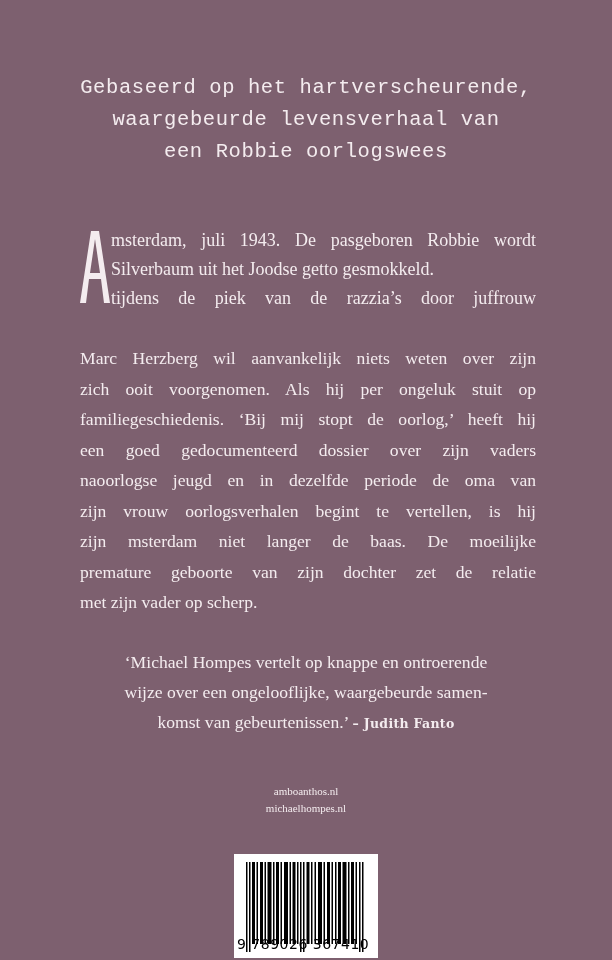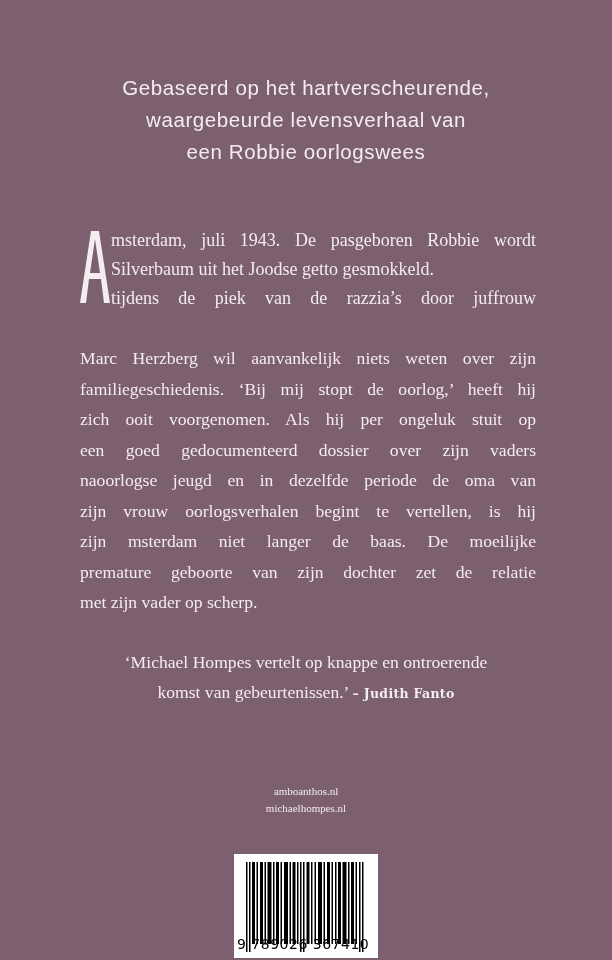--- a/index.html
+++ b/index.html
@@ -7,21 +7,21 @@
     width: 612px; height: 960px;
     background: #7d606f;
     color: #f4ecef;
     font-family: "DejaVu Serif", "Liberation Serif", serif;
     position: relative;
     overflow: hidden;
   }
   .tagline {
     position: absolute; left: 60px; top: 72px; width: 492px;
     text-align: center;
-    font-family: Liberation Sans, sans-serif;
+    font-family: Liberation Mono, monospace;
     font-size: 20.5px; line-height: 32px;
     letter-spacing: 0.6px;
   }
   .tagline span { display: block; }
   .intro {
     position: absolute; left: 80px; top: 226px; width: 456px;
     font-family: "Liberation Serif", serif;
     font-size: 18px; line-height: 29px;
   }
   .dropcap {
@@ -83,32 +83,33 @@
     <polygon points="11,0 19,0 30,72 24,72 21,48 9,48 6,72 0,72" fill="#f4ecef"></polygon>
     <polygon points="15,8 20,42 10,42" fill="#7d606f"></polygon>
   </svg>
   <span class="line">msterdam, juli 1943. De pasgeboren Robbie wordt</span>
   <span class="line last">Silverbaum uit het Joodse getto gesmokkeld.</span>
   <span class="line">tijdens de piek van de razzia’s door juffrouw</span>
 </div>
 
 <div class="body-para">
   <span class="line">Marc Herzberg wil aanvankelijk niets weten over zijn</span>
+  <span class="line">zich ooit voorgenomen. Als hij per ongeluk stuit op</span>
   <span class="line">familiegeschiedenis. ‘Bij mij stopt de oorlog,’ heeft hij</span>
-  <span class="line">zich ooit voorgenomen. Als hij per ongeluk stuit op</span>
   <span class="line">een goed gedocumenteerd dossier over zijn vaders</span>
   <span class="line">naoorlogse jeugd en in dezelfde periode de oma van</span>
   <span class="line">zijn vrouw oorlogsverhalen begint te vertellen, is hij</span>
   <span class="line">zijn msterdam niet langer de baas. De moeilijke</span>
   <span class="line">premature geboorte van zijn dochter zet de relatie</span>
   <span class="line last">met zijn vader op scherp.</span>
 </div>
 
 <div class="quote">
   <span class="line">‘Michael Hompes vertelt op knappe en ontroerende</span>
+  <span class="line">wijze over een ongelooflijke, waargebeurde samen-</span>
   <span class="line"><span>komst van gebeurtenissen.’</span> <span class="attrib">– Judith Fanto</span></span>
 </div>
 
 <div class="links">
   <span>amboanthos.nl</span>
   <span>michaelhompes.nl</span>
 </div>
 
 <div class="barcode-box">
   <svg width="144" height="104" viewBox="0 0 144 104">

